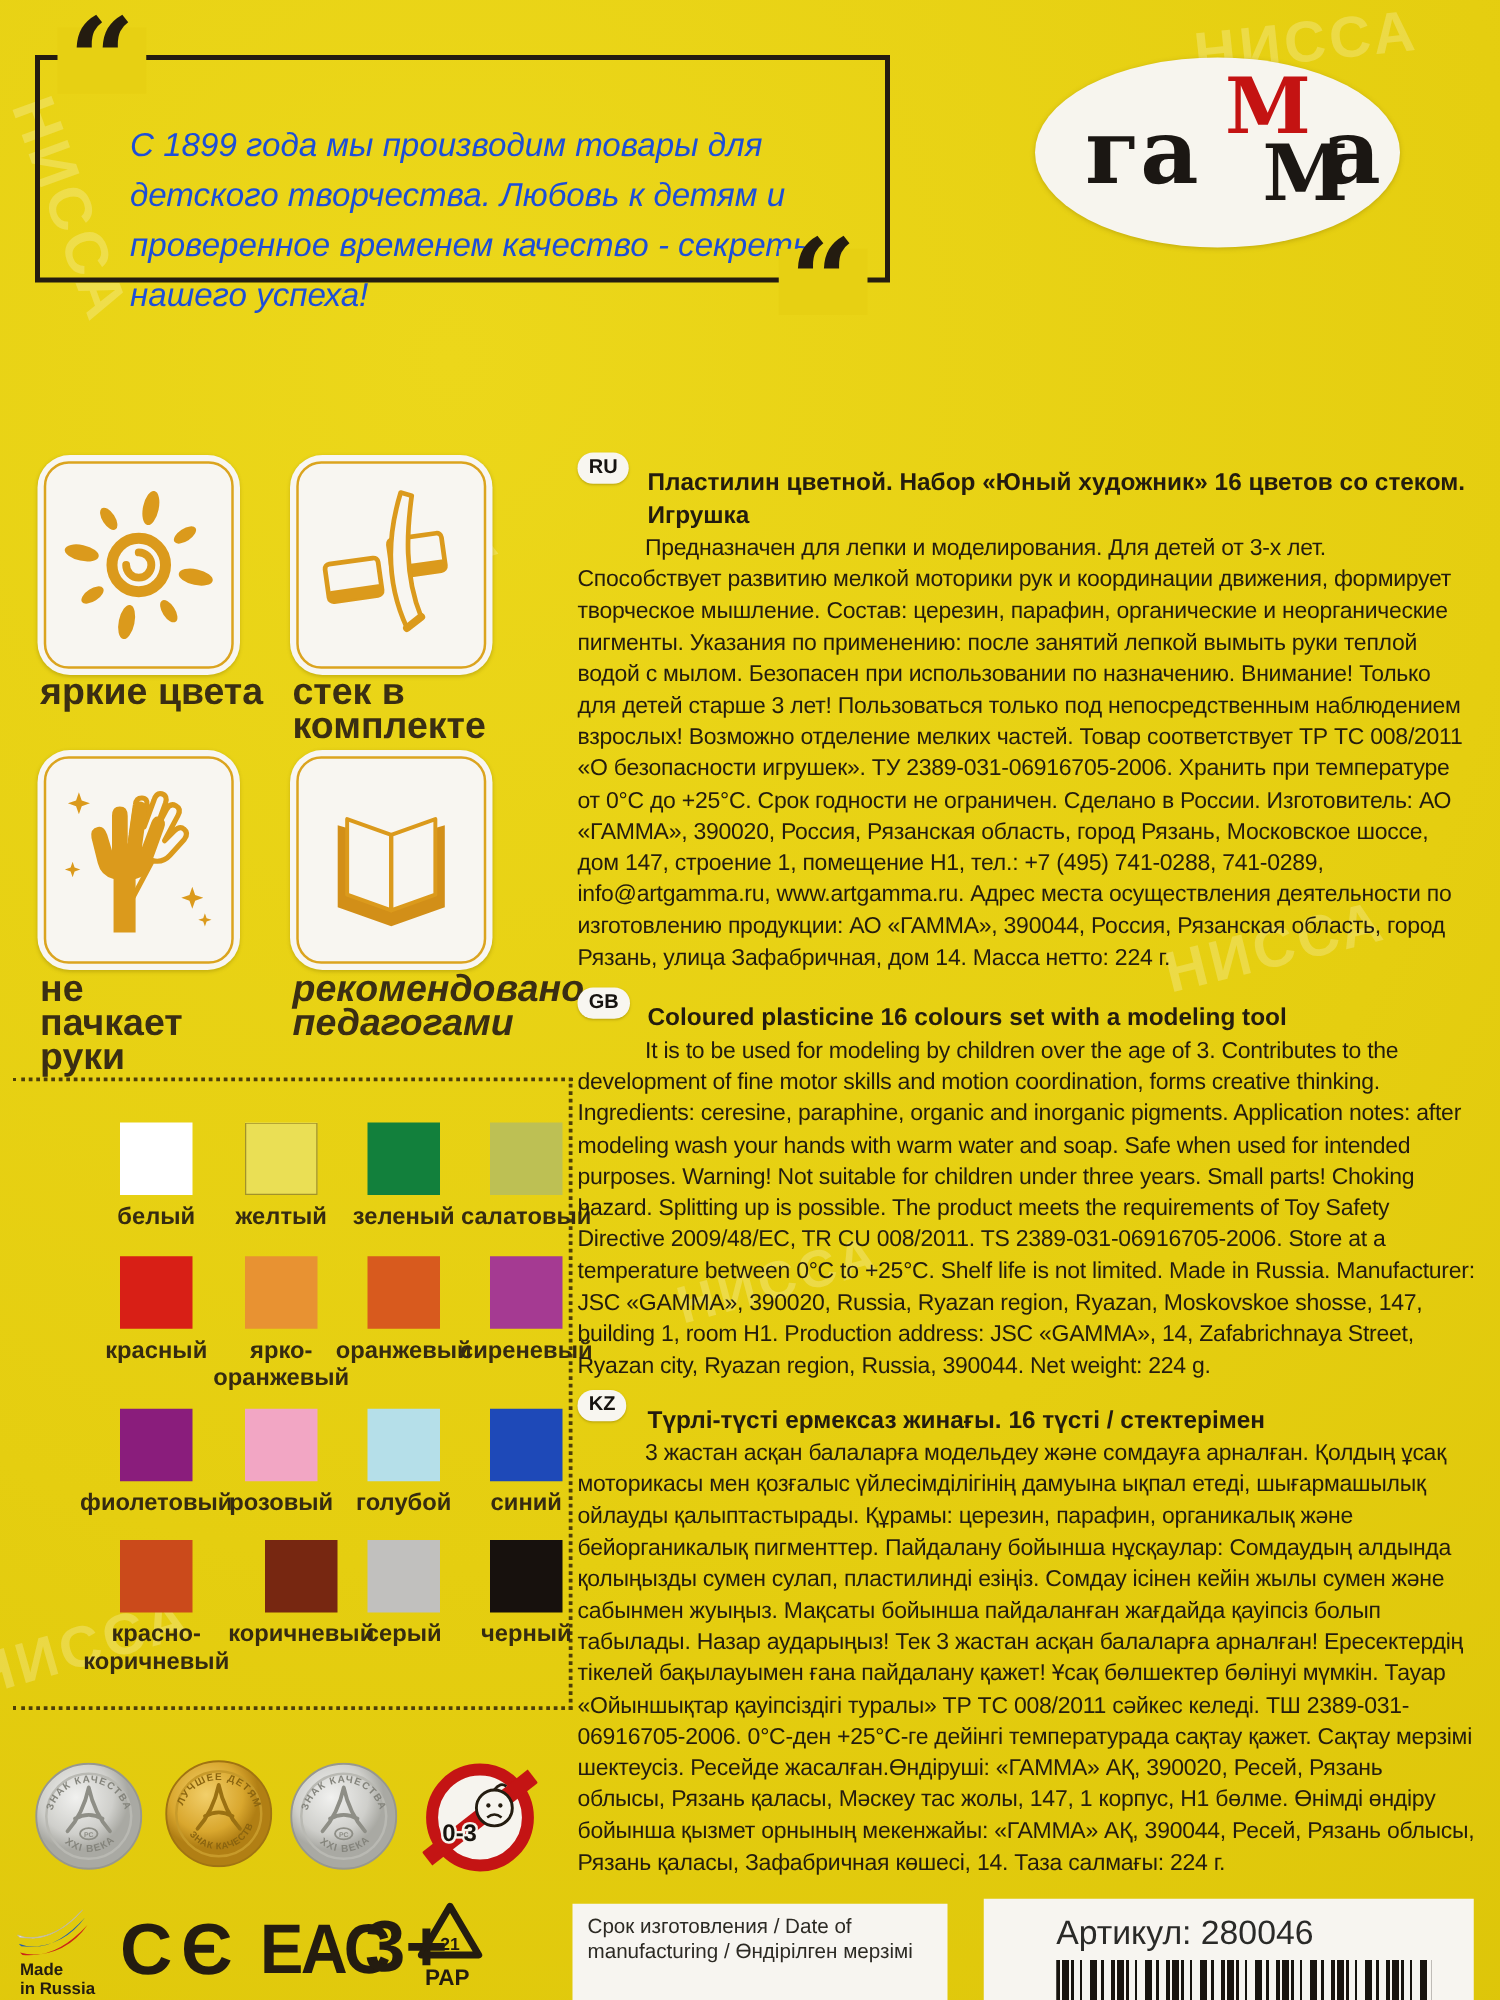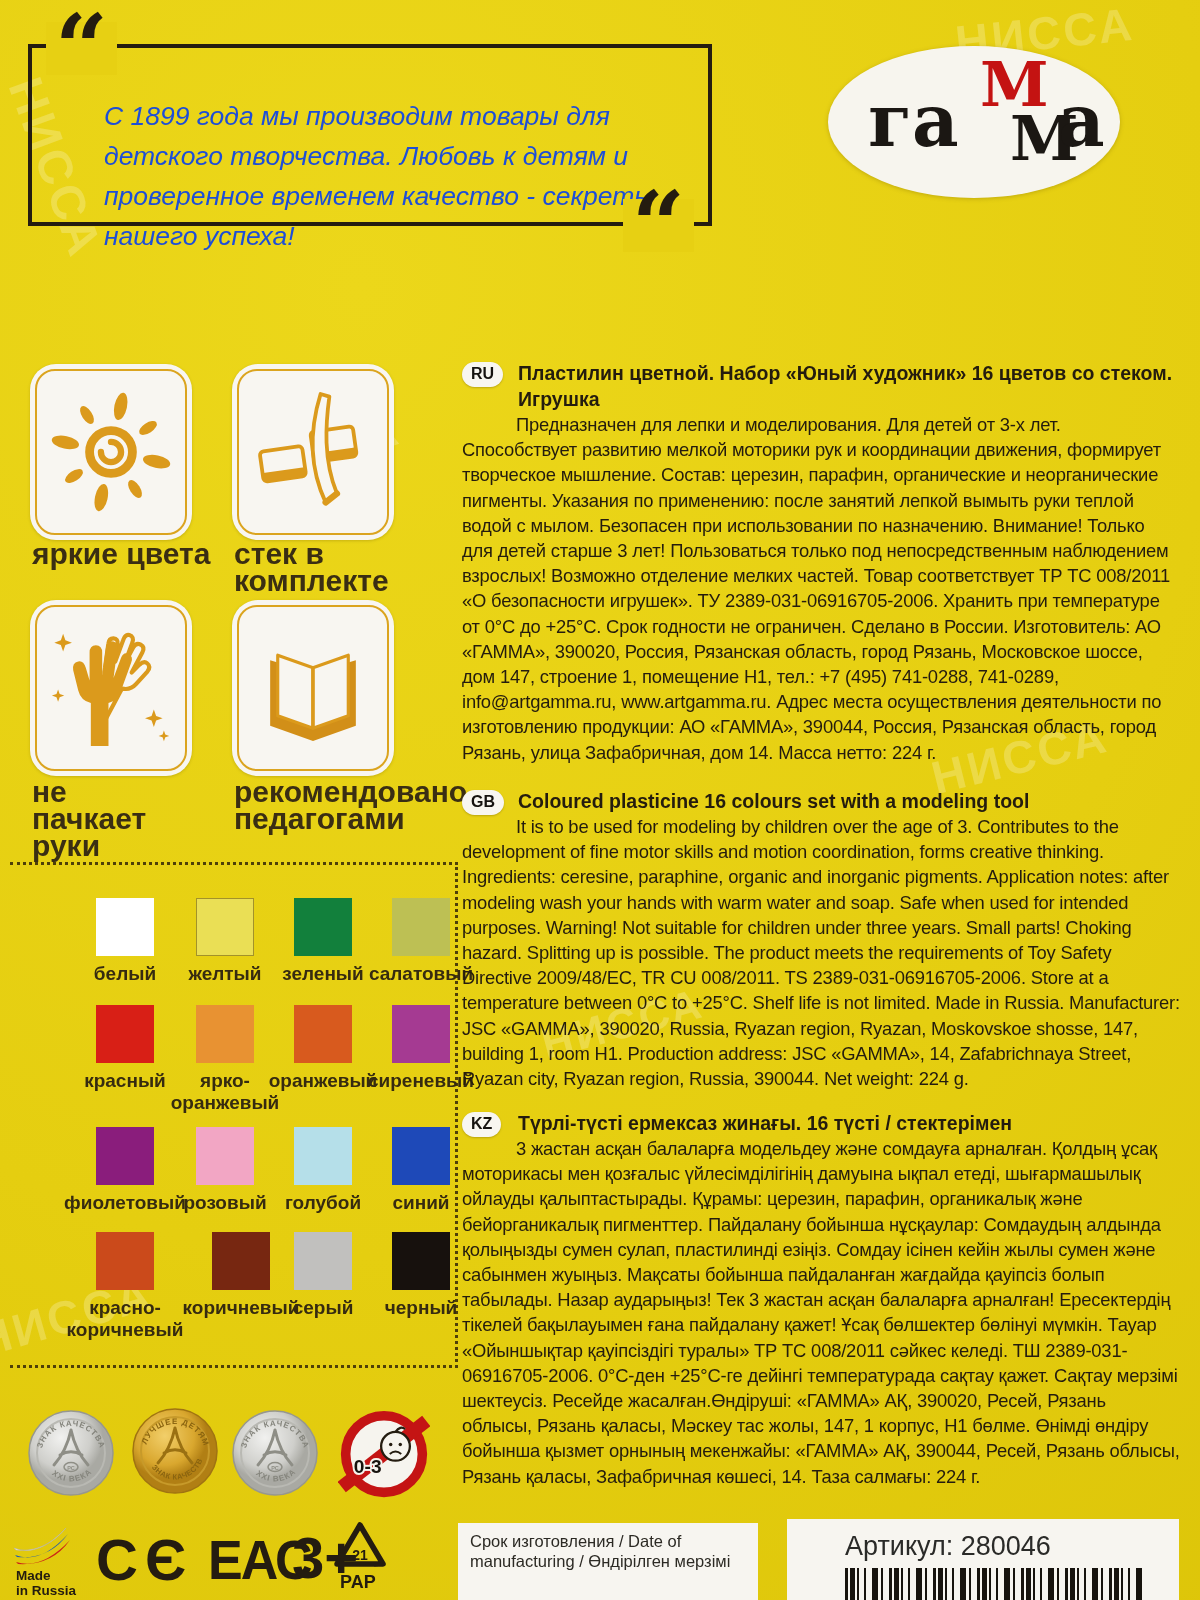--- a/index.html
+++ b/index.html
@@ -35,21 +35,21 @@
   
   .palette-frame{left:10px;top:862px;width:448px;height:506px;border-top:3px dotted #4e3f08;border-right:3px dotted #4e3f08;border-bottom:3px dotted #4e3f08;box-sizing:border-box;}
   .cell{position:absolute;width:124px;text-align:center;margin-left:45px;}
   .swatch{width:58px;height:58px;margin:0 auto;}
   .swatch.outlined{box-shadow:inset 0 0 0 1px rgba(90,70,0,.5);}
   .cname{margin-top:7px;font-size:19px;font-weight:700;color:#362b10;line-height:22px;}
 
   
   .sec{position:absolute;left:462px;width:718px;}
   .badge{position:absolute;left:0;top:2px;background:#f8f6f0;border-radius:16px;padding:3px 9px 4px;font-size:16px;font-weight:700;color:#161310;box-shadow:0 1px 2px rgba(120,100,0,.4);}
-  .sec-title{margin:0 0 0 56px;font-size:19.5px;font-weight:700;line-height:26px;color:#241c0e;}
+  .sec-title{margin:13px 0 0 56px;font-size:19.5px;font-weight:700;line-height:26px;color:#241c0e;}
   .sec-body{margin:0;font-size:18.4px;line-height:25.2px;letter-spacing:-0.2px;text-indent:54px;color:#241c0e;}
 
   
   .coin{position:absolute;width:86px;height:86px;}
   .noage{position:absolute;width:92px;height:92px;}
   .bird{left:12px;top:1522px;width:64px;height:48px;}
   .madein{left:16px;top:1568px;font-size:13.5px;font-weight:700;line-height:15px;color:#241c10;white-space:pre-line;}
   .ce{left:96px;top:1526px;font-size:58px;font-weight:700;letter-spacing:7px;color:#241c10;}
   .eac{left:208px;top:1530px;font-size:52px;font-weight:700;letter-spacing:-2px;color:#241c10;transform:scaleY(1.08);}
   .ageplus{left:292px;top:1524px;font-size:58px;font-weight:700;color:#241c10;}
@@ -132,21 +132,21 @@
   <svg viewBox="0 0 100 100">
     <path d="M50 38 L16 28 L16 80 L50 92 L84 80 L84 28 Z" fill="#d28f18"></path>
     <path d="M50 34 L22 24 L22 72 L50 82 Z" fill="#f8f6f1" stroke="#db9a1c" stroke-width="2.5" stroke-linejoin="round"></path>
     <path d="M50 34 L78 24 L78 72 L50 82 Z" fill="#f8f6f1" stroke="#db9a1c" stroke-width="2.5" stroke-linejoin="round"></path>
     <path d="M50 34 L50 82" stroke="#db9a1c" stroke-width="2.5"></path>
   </svg>
 </div>
 <div class="feat-label" style="left:32px;top:540px;width:200px;">яркие цвета</div>
 <div class="feat-label" style="left:234px;top:540px;width:210px;">стек в комплекте</div>
 <div class="feat-label" style="left:32px;top:778px;width:145px;">не пачкает руки</div>
-<div class="feat-label" style="left:234px;top:778px;width:205px;">рекомендовано педагогами</div>
+<div class="feat-label" style="left:234px;top:778px;width:205px;font-style:italic;">рекомендовано педагогами</div>
 
 <div class="abs palette-frame"></div>
 
 <div class="cell" style="left:18px;top:898px;">
     <div class="swatch" style="background: rgb(255, 255, 255);"></div>
     <div class="cname">белый</div>
   </div>
 <div class="cell" style="left:118px;top:898px;">
     <div class="swatch outlined" style="background: rgb(234, 223, 85);"></div>
     <div class="cname">желтый</div>

